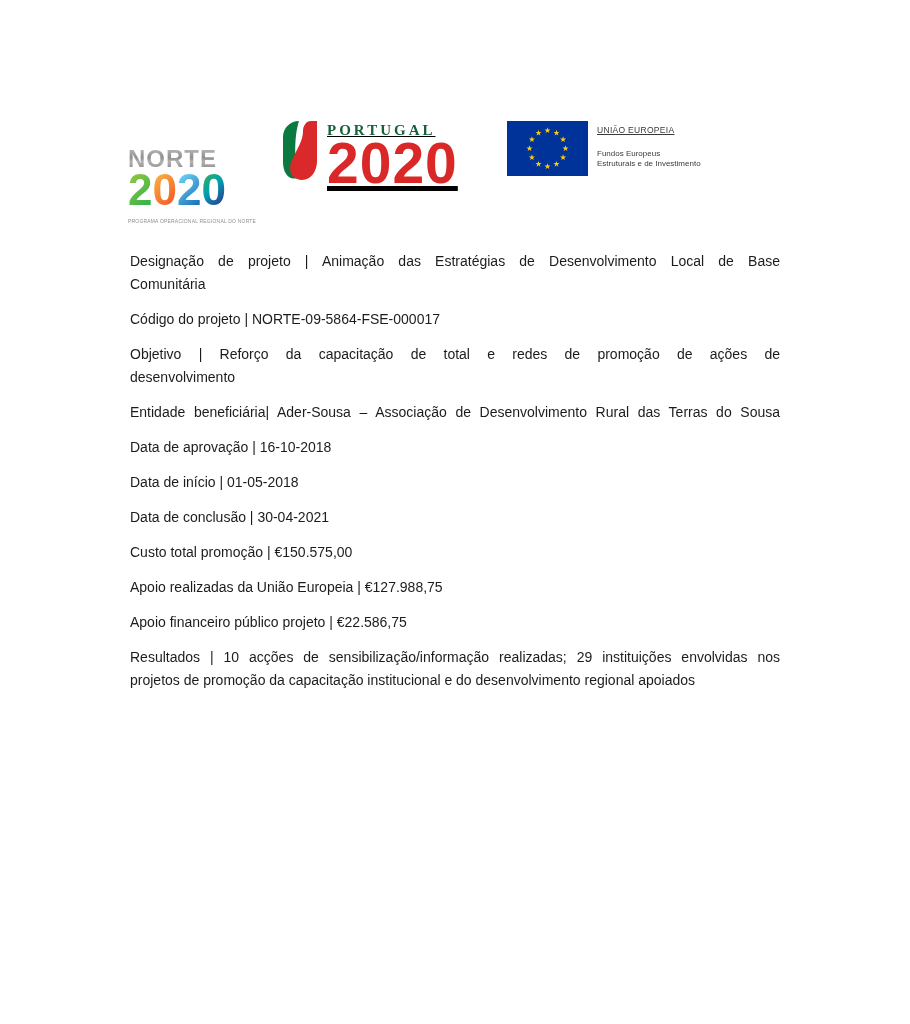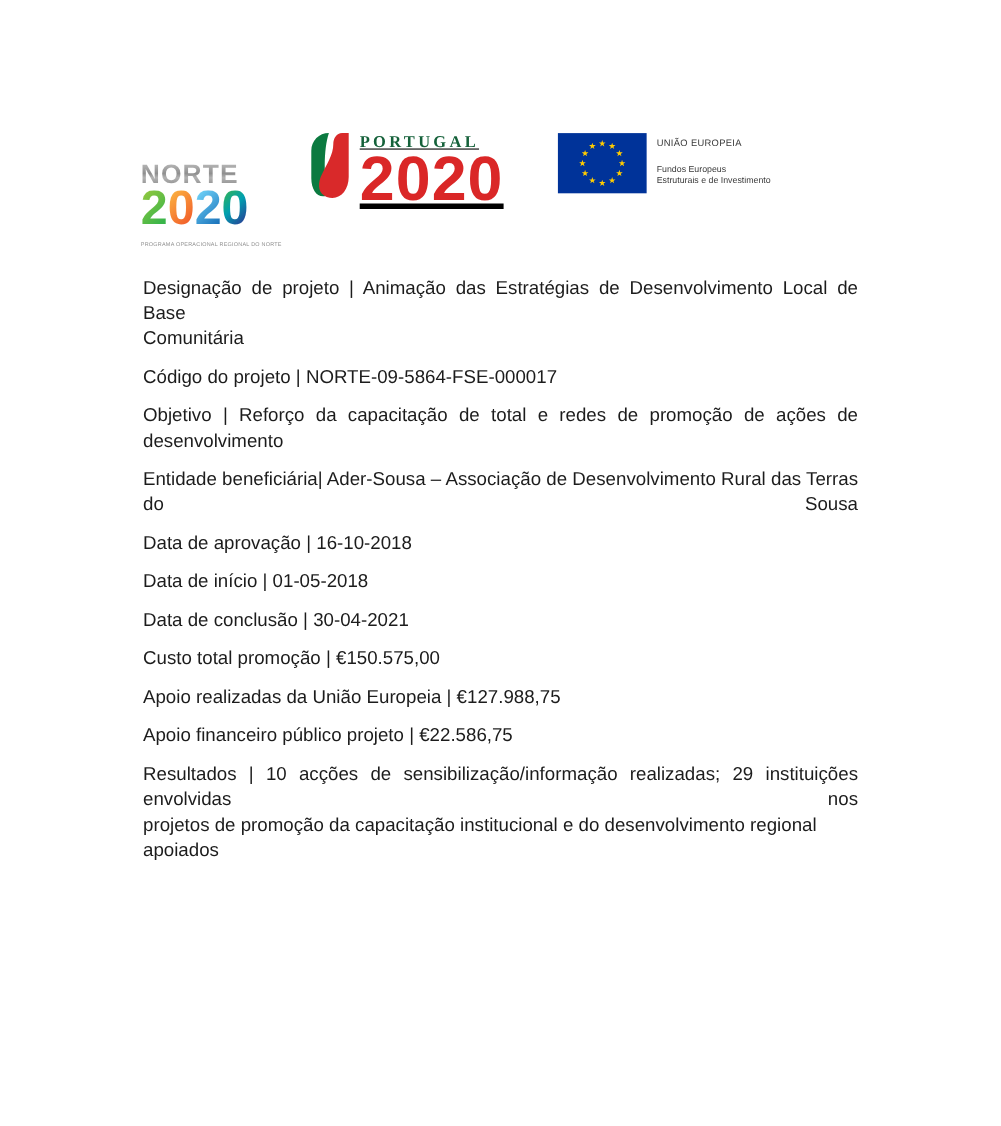--- a/index.html
+++ b/index.html
@@ -30,27 +30,27 @@
   .pt-logo{position:absolute;left:281px;top:119px;display:flex;align-items:flex-start;}
   .pt-leaf{display:block;}
   .pt-col{margin-left:8px;text-decoration:underline;}
   .pt-word{font-family:"Liberation Serif",serif;font-weight:bold;font-size:15px;
     line-height:16px;letter-spacing:3px;color:#15613a;margin-top:3px;}
   .pt-year{font-weight:bold;font-size:57px;line-height:46px;letter-spacing:1px;
     color:#da2727;margin-top:2px;font-family:"Liberation Sans",sans-serif;}
 
   .eu-logo{position:absolute;left:507px;top:121px;display:flex;align-items:flex-start;}
   .eu-col{margin-left:9px;color:#3a3a3a;}
-  .eu-title{font-size:8.5px;letter-spacing:.3px;margin-top:4px;}
+  .eu-title{font-size:8.5px;letter-spacing:.3px;margin-top:4px;text-decoration:underline;}
   .eu-sub{font-size:8px;line-height:9.5px;margin-top:14px;}
 
   
   .content{position:absolute;left:130px;top:250px;width:650px;color:#1c1c1c;}
   .para{margin:0 0 12px 0;}
-  .ln{font-size:17px;line-height:23px;}
+  .ln{font-size:14px;line-height:23px;}
   .fill{text-align:justify;text-align-last:justify;}
 </style>
 </head>
 <body>
 
 <div>
 
   <div class="norte-logo">
     <div class="norte-word">NORTE</div>
     <div class="norte-digits">

